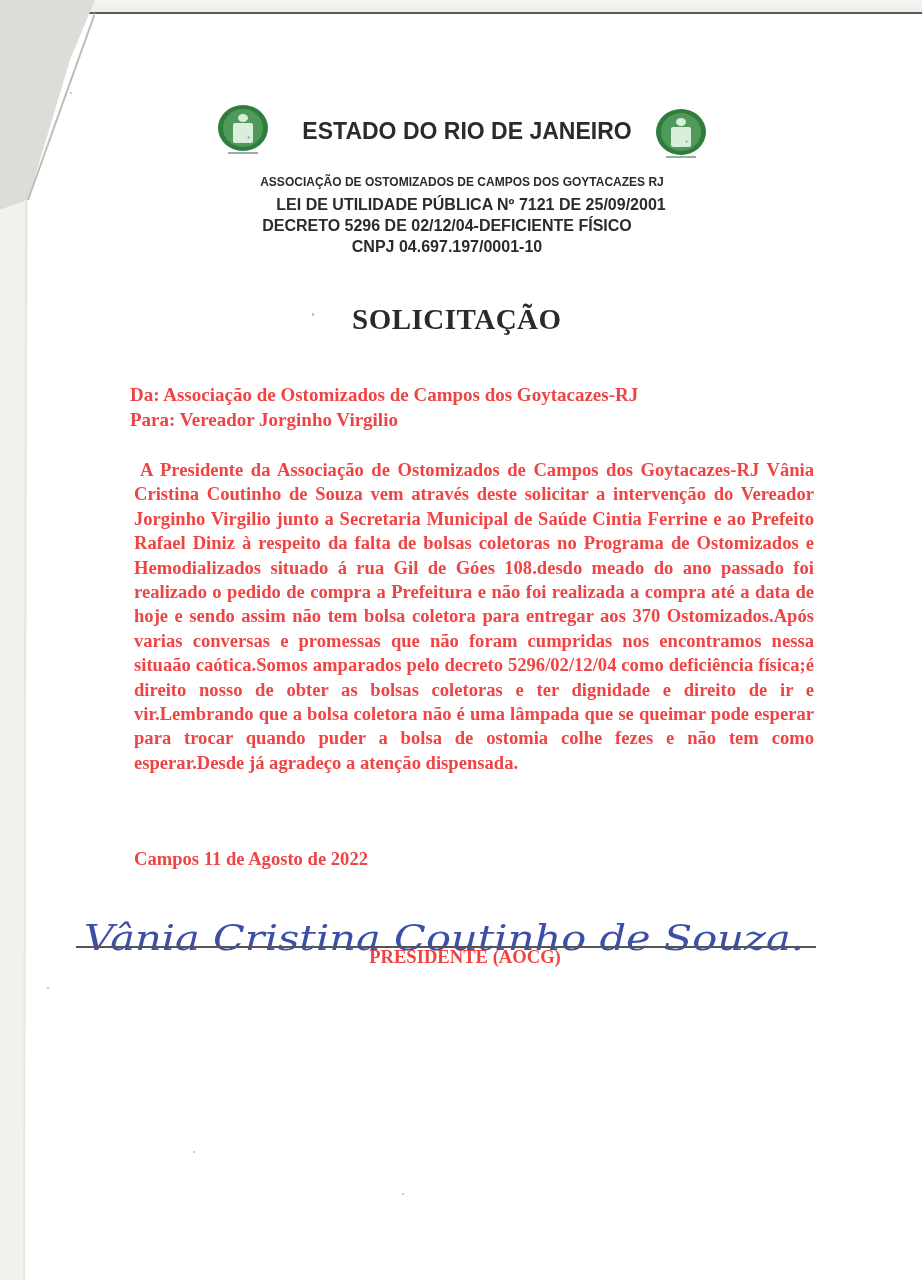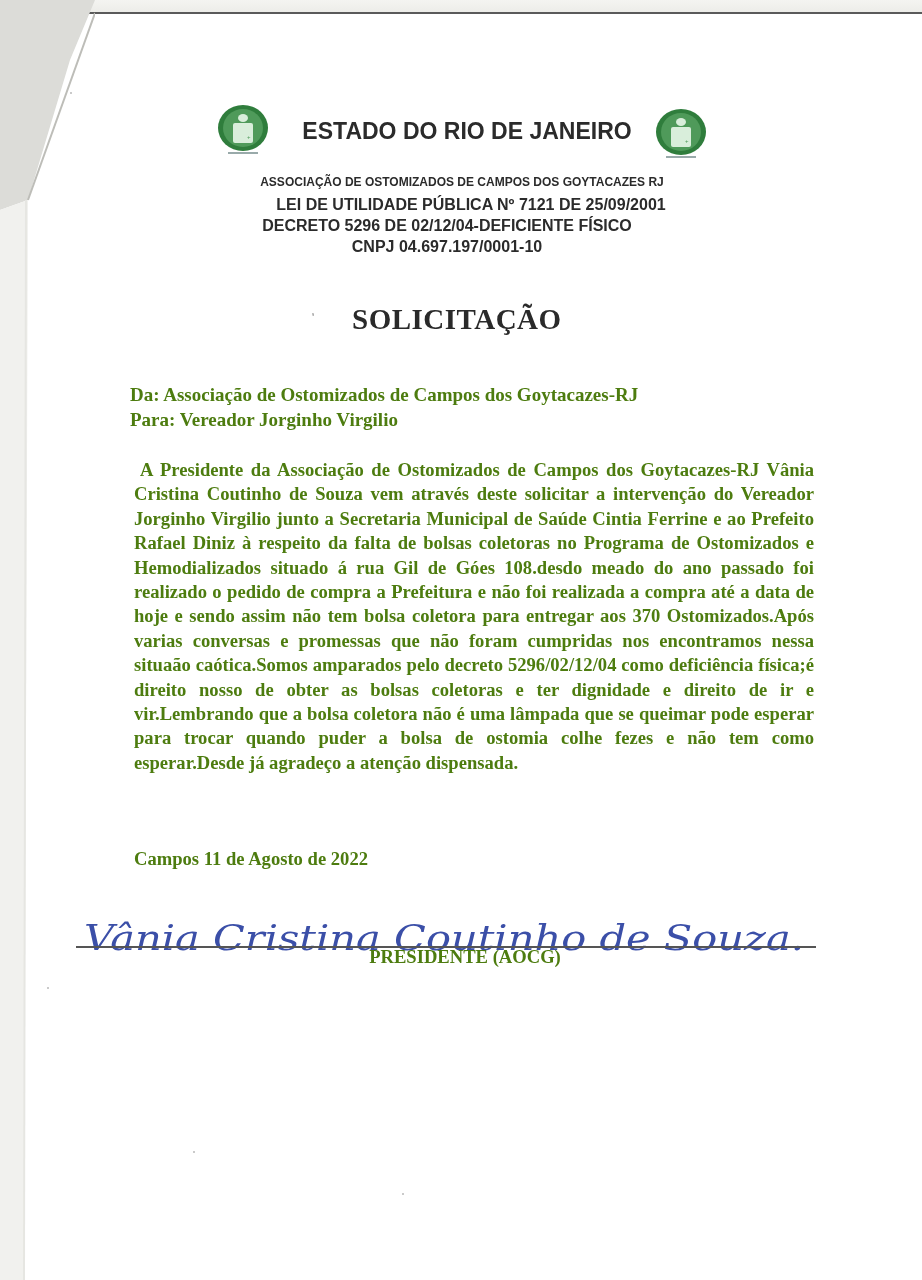--- a/index.html
+++ b/index.html
@@ -36,21 +36,21 @@
   .title {
     position: absolute; left: 352px; top: 303px;
     font-family: "Liberation Serif", serif; font-weight: bold;
     font-size: 29px; color: #2a2a2a; letter-spacing: 0.5px;
   }
   .tick-mark {
     position: absolute; left: 312px; top: 310px; font-size: 10px; color: #777;
     font-family: "Liberation Serif", serif;
   }
   .serif {
-    font-family: "Liberation Serif", serif; font-weight: bold; color: #4d7c0f;
+    font-family: "Liberation Serif", serif; font-weight: bold; color: #ef4444;
   }
   .from { position: absolute; left: 130px; top: 384px; font-size: 19px; }
   .to { position: absolute; left: 130px; top: 409px; font-size: 19px; text-align: right; }
 
   .body-text {
     position: absolute; left: 134px; top: 458px; width: 680px;
     font-size: 18.6px; line-height: 24.4px; text-align: justify;
     text-indent: 6px;
     font-family: Liberation Serif, serif;
   }

